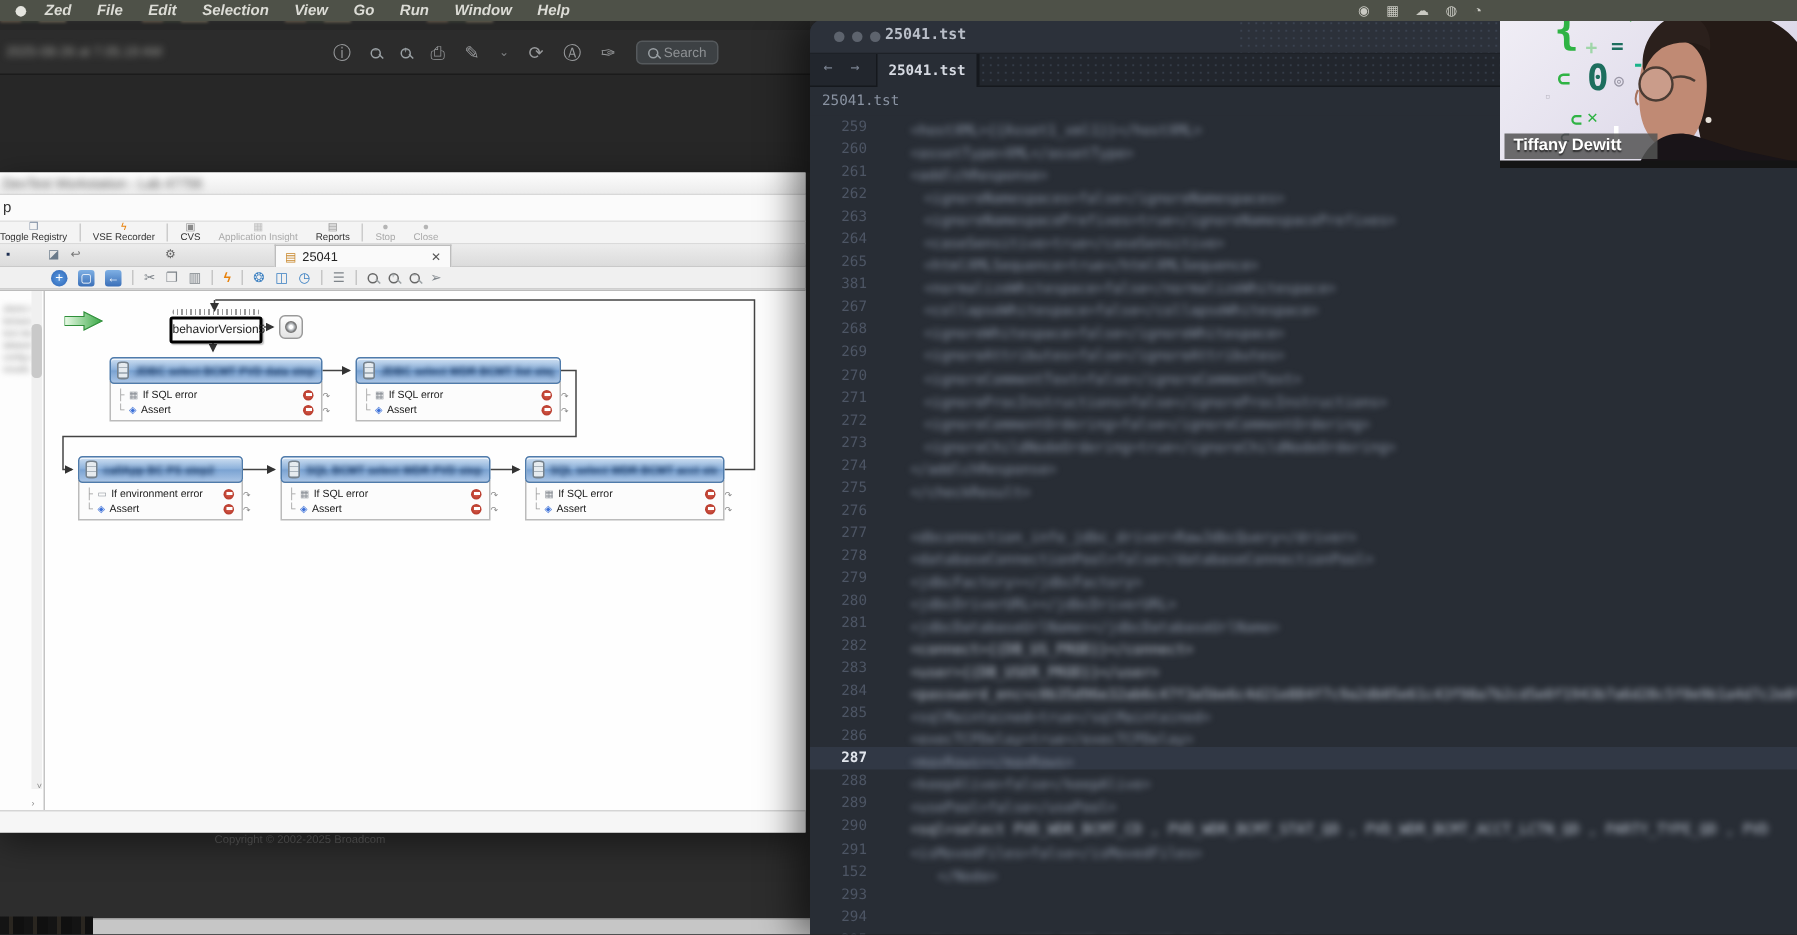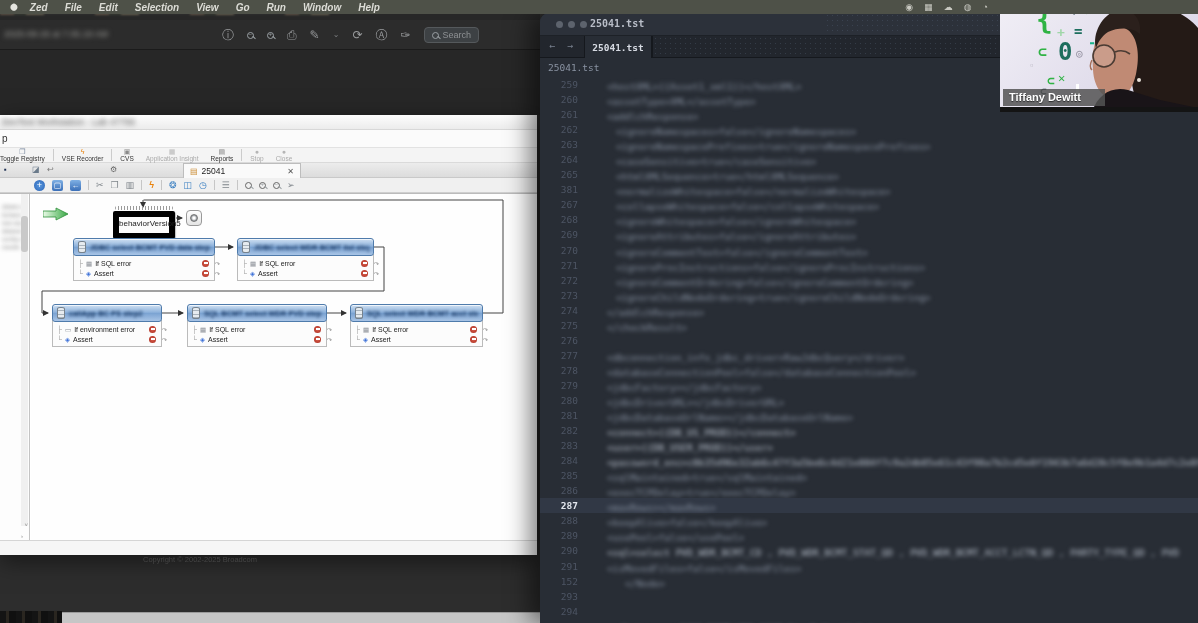--- a/index.html
+++ b/index.html
@@ -61,21 +61,21 @@
   .tree-item { margin:2px 1px 1px 2px; font-size:6px; color:#777; filter:blur(2px); white-space:nowrap; overflow:hidden; width:20px; }
   .tree-scroll { position:absolute; right:1px; top:0; bottom:14px; width:7px; background:#f0f0f0; }
   .tree-thumb { position:absolute; right:0; top:22px; width:7px; height:36px; background:#c9c9c9; border-radius:3px; }
   .tree-ar { position:absolute; right:1px; font-size:6px; color:#888; }
   .dt-canvas { position:absolute; left:31px; top:0; right:0; bottom:0; background:#fefefe; overflow:hidden; }
   .dt-status { position:absolute; bottom:0; left:0; right:0; height:15px; background:#f6f6f6; border-top:1px solid #d5d5d5; }
   .dt-copy { position:absolute; left:0; top:2px; width:400px; text-align:center; font-size:7.5px; color:#444;margin-top:12px; }
 
   
   .diagram-svg { position:absolute; left:0; top:0; }
-  .bv5-note { position:absolute; left:82px; top:17px; width:62px; height:28px; background:#fcfcfc; border:6px solid #000000; border-radius:2px; box-shadow:1px 1px 1px rgba(0,0,0,.25); font-size:8px; color:#222; text-align:center; line-height:13px; }
+  .bv5-note { position:absolute; left:82px; top:17px; width:62px; height:18px; background:#fcfcfc; border:2px solid #000000; border-radius:2px; box-shadow:1px 1px 1px rgba(0,0,0,.25); font-size:8px; color:#222; text-align:center; line-height:13px; }
   .bv5-stipple { position:absolute; left:84px; top:12px; width:58px; height:4px; background:repeating-linear-gradient(90deg,#9a9a9a 0 1px,transparent 1px 3px); border-radius:2px; }
   .start-arrow { position:absolute; left:12px; top:13px; }
   .icon-node { position:absolute; left:155px; top:16px; width:16px; height:16px; background:linear-gradient(#fefefe,#e4e4e4); border:1px solid #999; border-radius:4px; display:flex; align-items:center; justify-content:center; }
   .icon-node b { width:8px; height:8px; border-radius:50%; background:radial-gradient(#fff 25%,#8a8f94 70%); border:1px solid #777; }
   .dnode { position:absolute; }
   .dbar { position:relative; height:18px; border:1px solid #4f7bab; border-radius:3px;
      background:linear-gradient(180deg,#cfe0f2 0%,#8fb3dc 45%,#7ba3d2 52%,#a8c4e6 100%);
      box-shadow:inset 0 1px 0 rgba(255,255,255,.7); display:flex; align-items:center; padding:0 4px; gap:4px; z-index:2; }
   .db-cyl { width:8px; height:12px; border-radius:3px/2px; border:1px solid #76828d;
      background:repeating-linear-gradient(180deg,#e6ebef 0 2.5px,#a9b3bc 2.5px 3.5px); }

